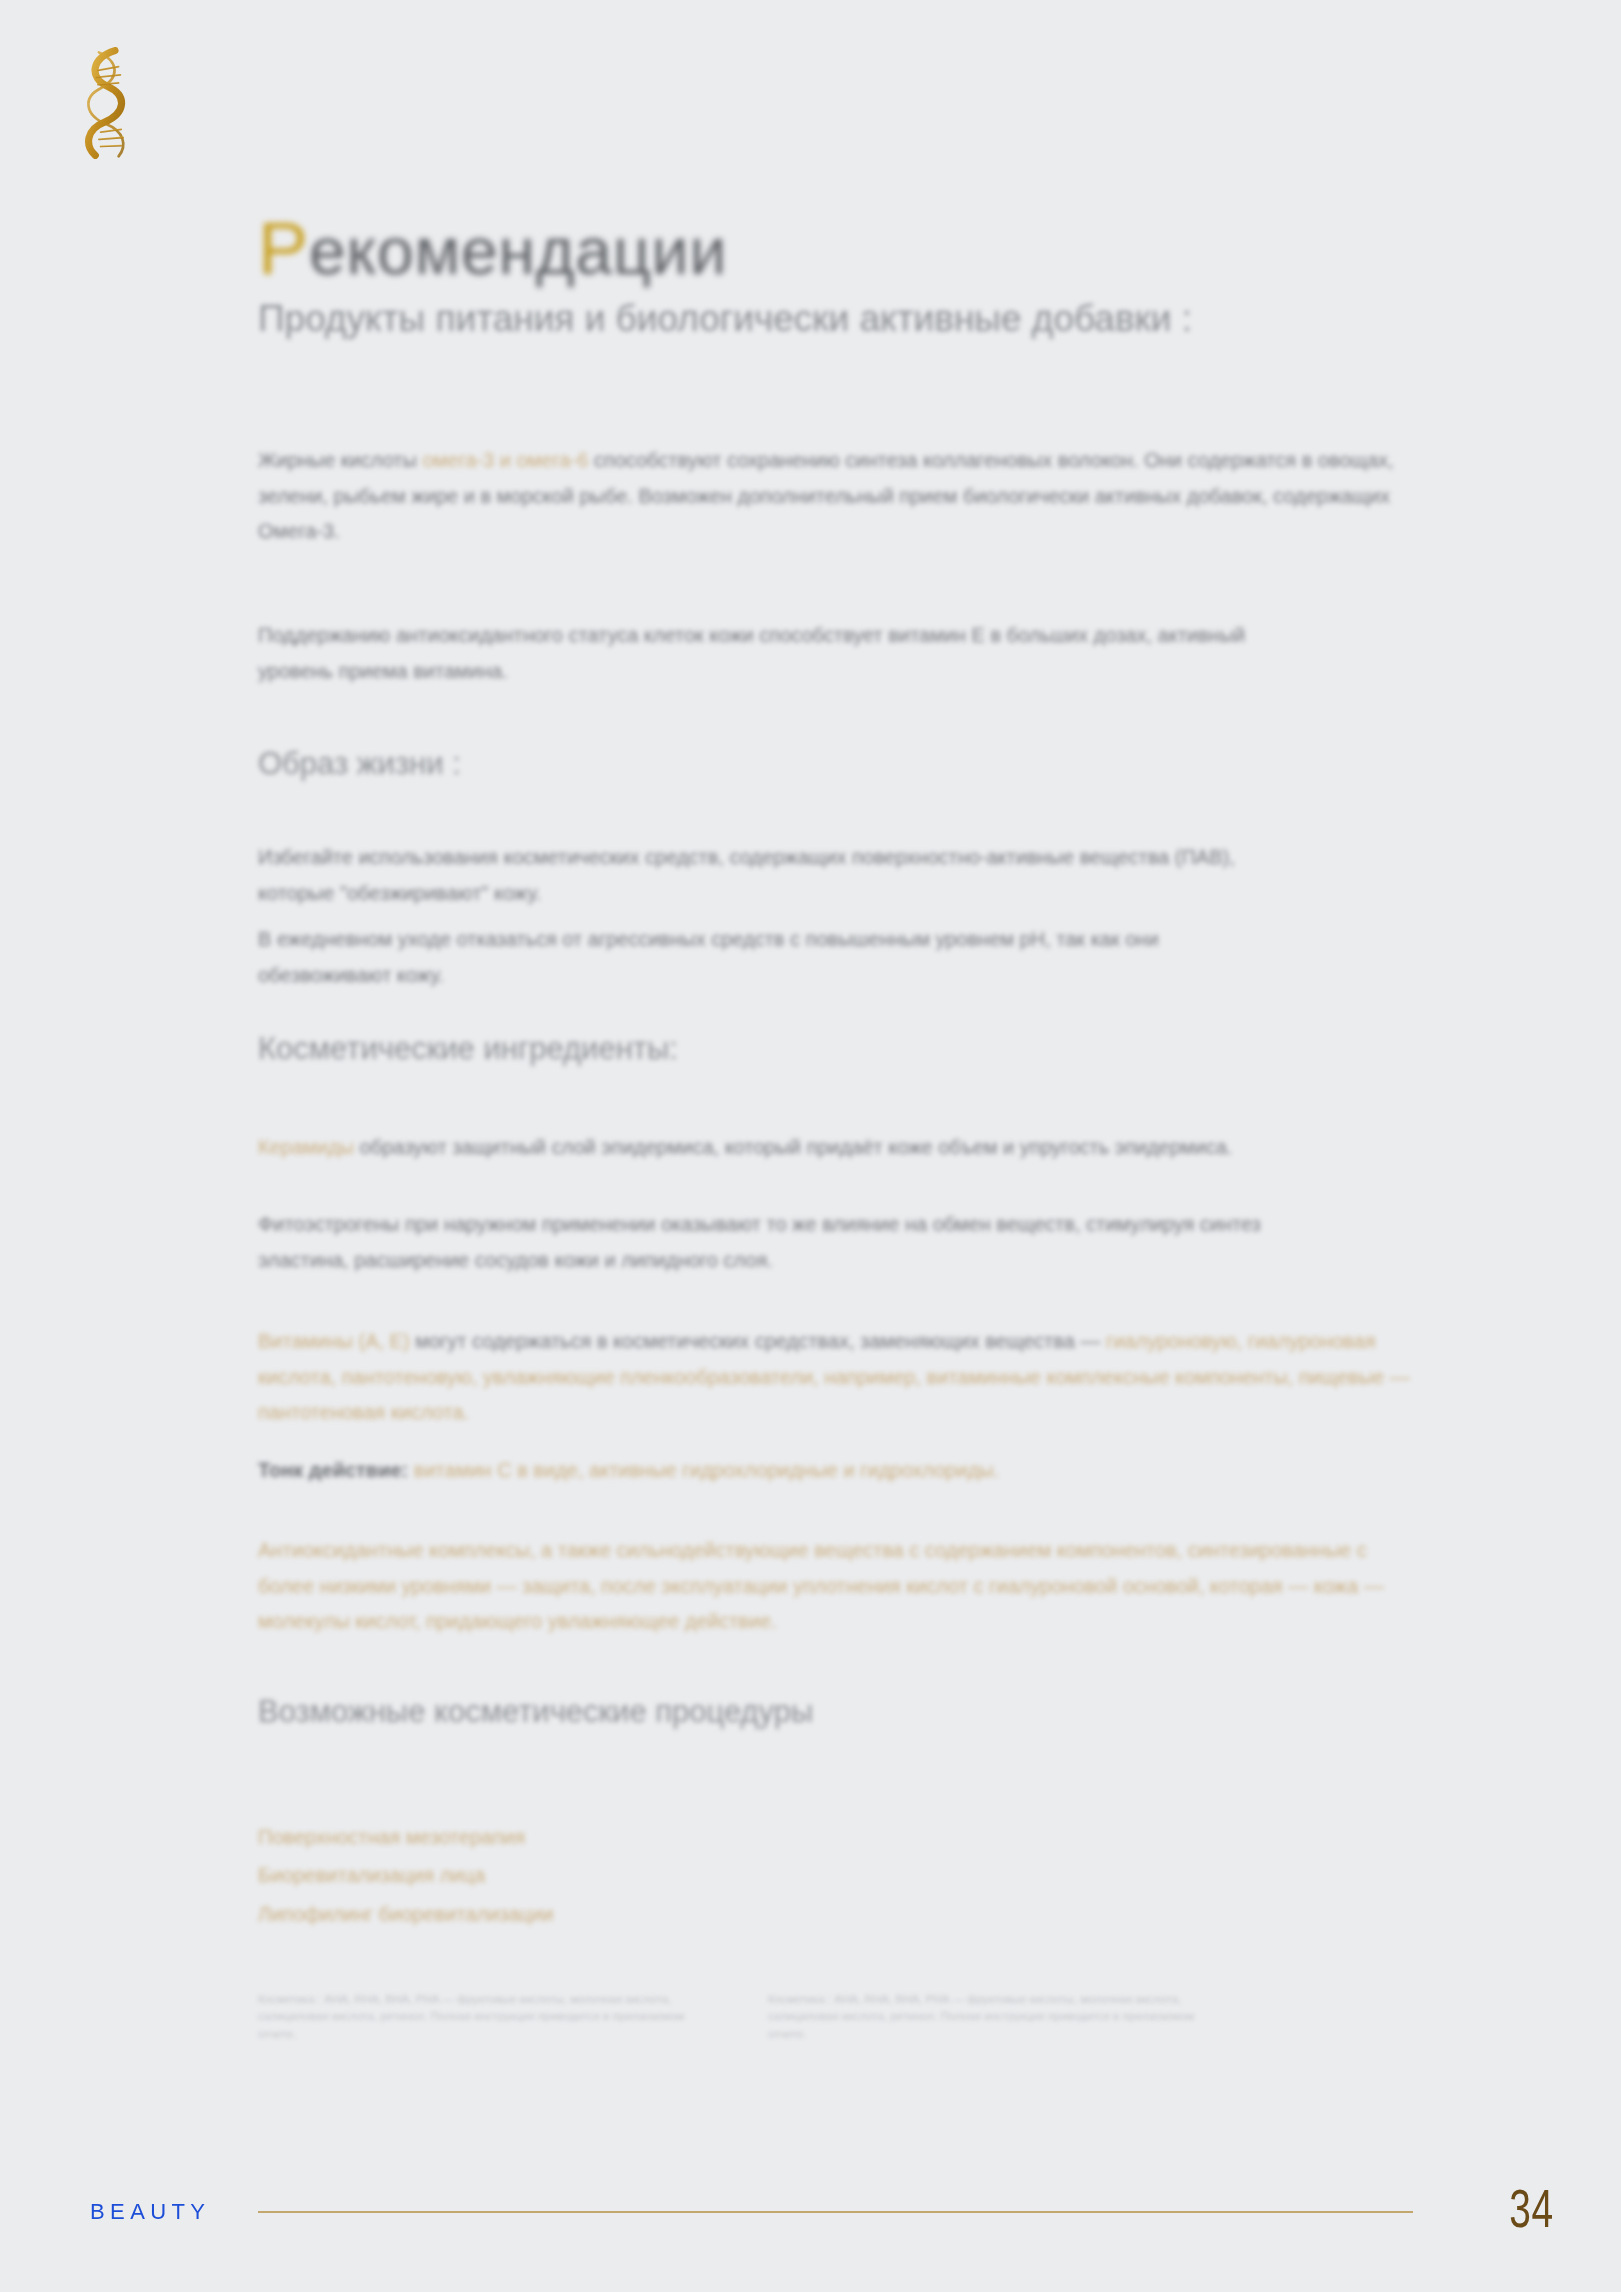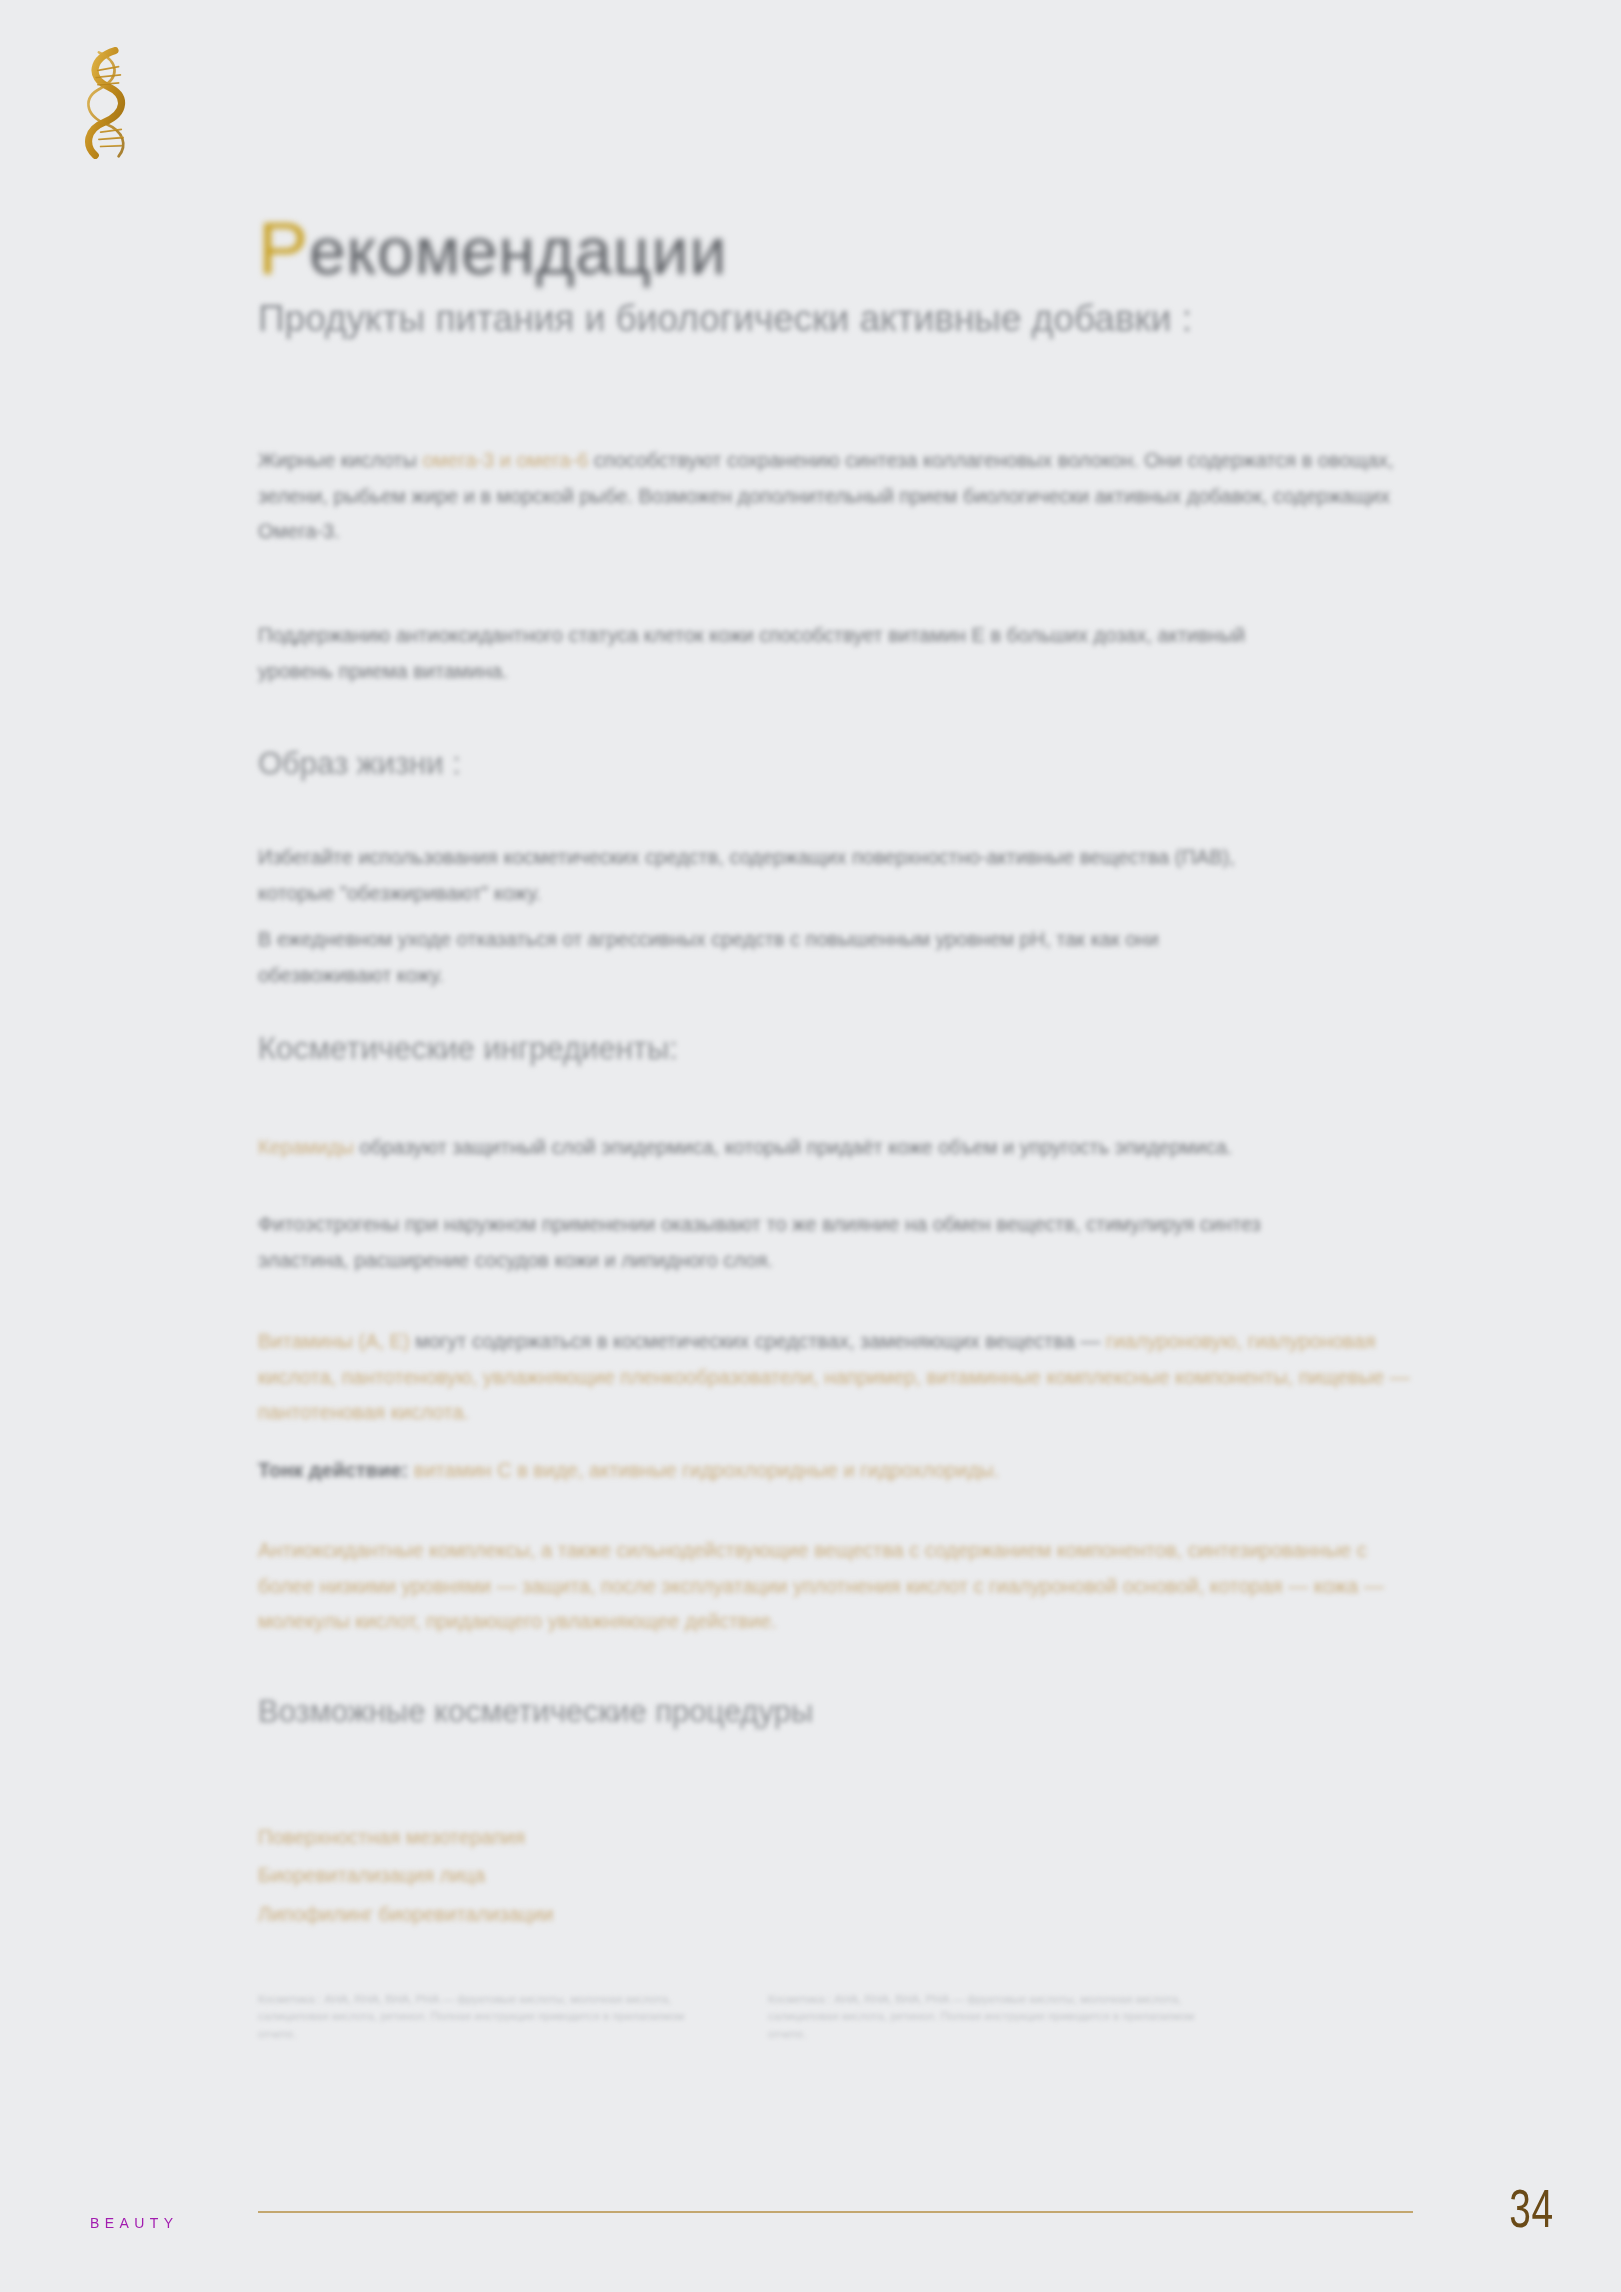--- a/index.html
+++ b/index.html
@@ -100,24 +100,24 @@
     color: #c2c4c8;
     width: 457px;
     filter: blur(2px);
   }
 
   
   .footer { position: absolute; left: 0; top: 2172px; width: 1621px; height: 81px; }
   .footer-label {
     position: absolute;
     left: 90px;
-    top: 43px;
-    font-size: 14px;
+    top: 27px;
+    font-size: 22px;
     letter-spacing: 5.4px;
-    color: #a21caf;
+    color: #1d4ed8;
   }
   .footer-rule {
     position: absolute;
     left: 258px;
     top: 39px;
     width: 1155px;
     height: 1.8px;
     background: #c3a76f;
   }
   .footer-page {

